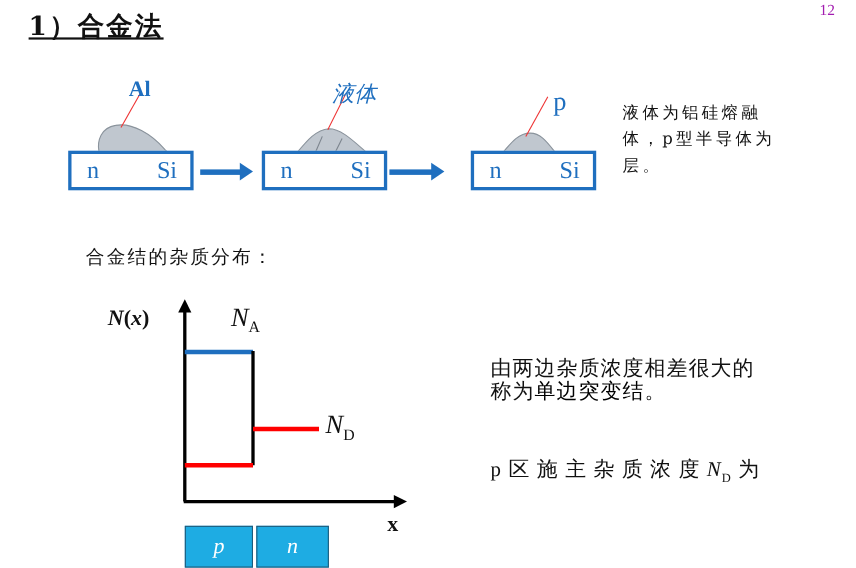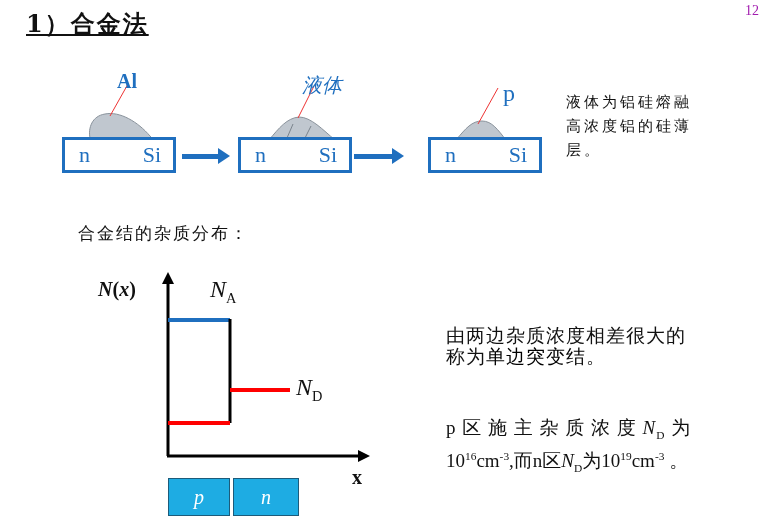--- a/index.html
+++ b/index.html
@@ -83,21 +83,21 @@
   </svg>
   <div class="abs label-blue" style="left:503px;top:80px;font-size:24px">p</div>
   <div class="abs si-box" style="left:428px;top:137px">
     <span>n</span>
     <span>Si</span>
   </div>
 </div>
 
 <div class="abs desc" style="left:566px;top:90px">
   <div>液体为铝硅熔融</div>
-  <div>高浓度铝的硅薄</div>
+  <div>体，p型半导体为</div>
   <div>层。</div>
 </div>
 
 <div class="abs subhead" style="left:66px;top:222px">合金结的杂质分布：</div>
 
 <div class="abs" style="left:0;top:260px;width:400px;height:256px">
   <svg class="abs" style="left:0;top:0" width="400" height="256">
 
     <line x1="168" y1="20" x2="168" y2="196" stroke="#000" stroke-width="3"></line>
     <polygon points="162,24 168,12 174,24" fill="#000"></polygon>
@@ -122,14 +122,13 @@
   <div class="abs region" style="left:233px;top:218px;width:66px">n</div>
 </div>
 
 <div class="abs para" style="left:446px;top:325px">
   <div>由两边杂质浓度相差很大的</div>
   <div><span>称为</span><span class="red">单边突变结</span><span>。</span></div>
 </div>
 
 <div class="abs para" style="left:446px;top:417px;font-family:'Liberation Serif','DejaVu Serif',serif">
   <div><span>p 区 施 主 杂 质 浓 度 </span><i>N</i><sub>D</sub><span> 为</span></div>
-  <div style="letter-spacing:0"><span>10</span><sup>16</sup><span>cm</span><sup>-3</sup><span>,而n区</span><i>N</i><sub>D</sub><span>为</span><span>10</span><sup>19</sup><span>cm</span><sup>-3</sup><span> 。</span></div>
 </div>
 
 </body></html>

